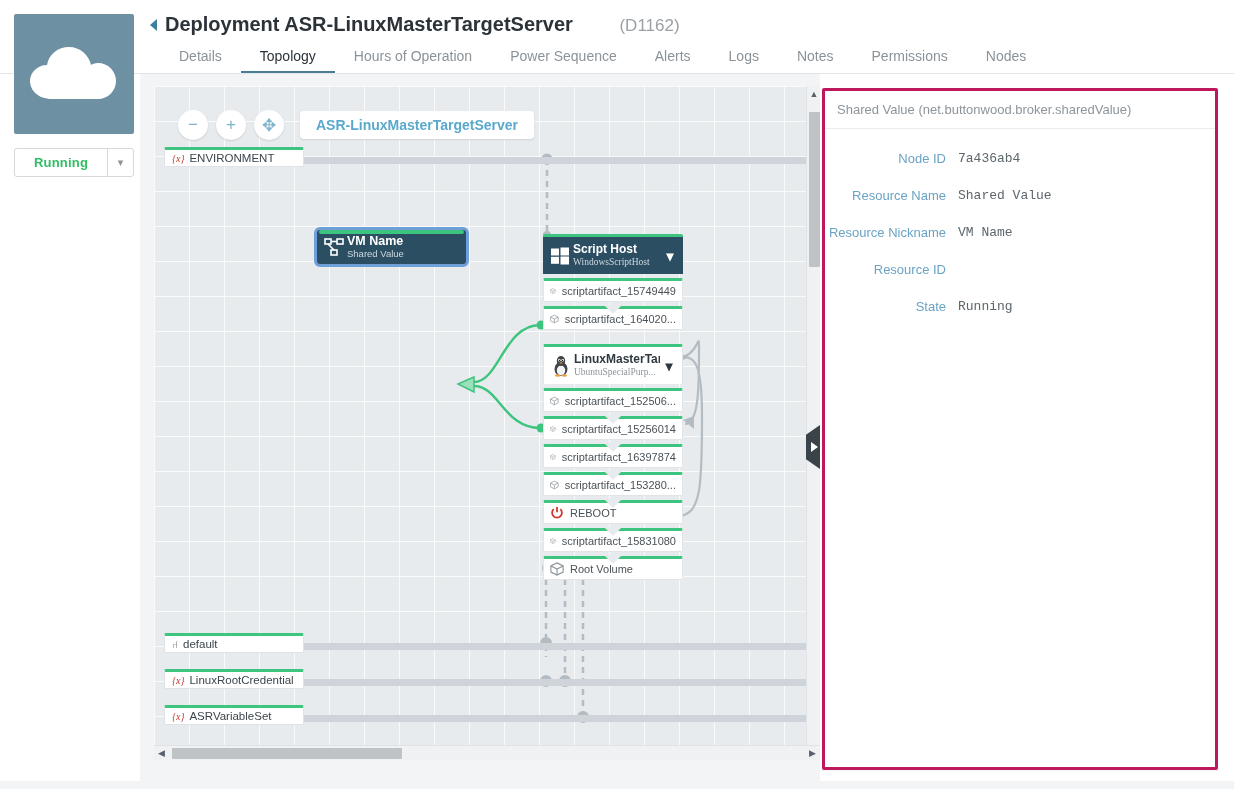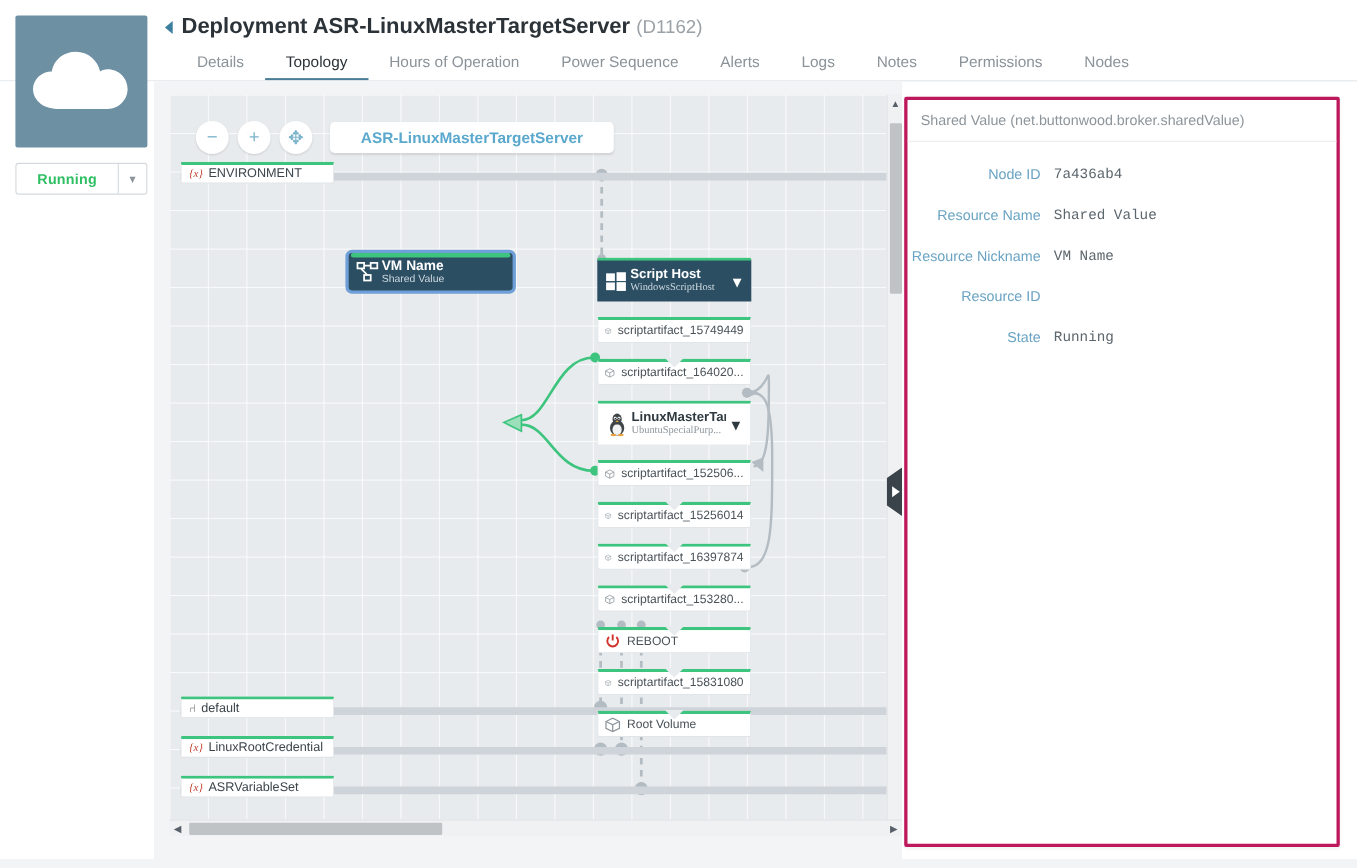--- a/index.html
+++ b/index.html
@@ -34,21 +34,21 @@
   }
   .status-caret {
     width:26px; border-left:1px solid #d5d9dd; display:flex;
     align-items:center; justify-content:center; color:#8d9499; font-size:11px;
   }
 
   .page-title {
     position:absolute; left:165px; top:13px;
     font-size:20px; font-weight:bold; color:#2b3238; white-space:nowrap;
   }
-  .page-title .muted { color:#9aa1a7; font-weight:normal; font-size:17px; }
+  .page-title .muted { color:#9aa1a7; font-weight:normal; font-size:17px;margin-left:41px; }
   .back-caret {
     position:absolute; left:150px; top:19px;
     width:0;height:0;border-top:6px solid transparent;border-bottom:6px solid transparent;
     border-right:7px solid #3b7e9e;
   }
 
   .tabs { position:absolute; left:160px; top:42px; display:flex; }
   .tab {
     padding:0 19px; height:31px; line-height:29px;
     font-size:14px; color:#8b9399; white-space:nowrap; cursor:pointer;
@@ -82,21 +82,21 @@
 
   
   .toolbar { position:absolute; left:24px; top:24px; display:flex; align-items:center; gap:8px; z-index:6;}
   .circ-btn {
     width:30px;height:30px;border-radius:50%;background:#fff;
     display:flex;align-items:center;justify-content:center;
     color:#7fb4cd;font-size:17px;box-shadow:0 1px 2px rgba(0,0,0,.12);cursor:pointer;
   }
   .name-chip {
     margin-left:8px;height:28px;background:#fff;border-radius:4px;
-    display:flex;align-items:center;padding:0 28px;
+    display:flex;align-items:center;padding:0 16px;
     color:#5aa9cd;font-size:14px;font-weight:bold;box-shadow:0 1px 2px rgba(0,0,0,.1);
     white-space:nowrap; cursor:pointer;
   }
 
   
   .stack { position:absolute; left:389px; top:148px; width:140px; z-index:5;}
   .node-head {
     position:relative; height:40px; border-top:3px solid #3dc47e;
     display:flex; align-items:center; padding:0 4px; border-radius:2px 2px 0 0;
   }
@@ -105,21 +105,21 @@
   .node-ico { width:26px; display:flex; align-items:center; justify-content:center;}
   .node-txt { flex:1; overflow:hidden; line-height:1.15; }
   .node-title { font-size:12px; font-weight:bold; white-space:nowrap; }
   .node-sub { font-size:9.5px; white-space:nowrap;font-family:Liberation Serif, serif; }
   .node-head.dark .node-title{color:#ffffff;} .node-head.dark .node-sub{color:#cdd8df;}
   .node-head.light .node-title{color:#2f3940;} .node-head.light .node-sub{color:#8d969c;}
   .chev { width:18px; text-align:center; font-size:14px; font-weight:bold; cursor:pointer;}
   .node-head.dark .chev{color:#ffffff;} .node-head.light .chev{color:#2f3940;}
 
   .art {
-    position:relative; height:24px; margin-top:14px; background:#fff;
+    position:relative; height:24px; margin-top:4px; background:#fff;
     border:1px solid #e1e5e8; border-top:3px solid #3dc47e; border-radius:2px;
     display:flex; align-items:center; gap:6px; padding:0 6px;
     font-size:11px; color:#4a5258; white-space:nowrap; cursor:pointer;
   }
   .art .notch {
     position:absolute; left:50%; top:-4px; transform:translateX(-50%);
     width:18px; height:9px; background:#e8ebed;
     clip-path:polygon(0 0,100% 0,50% 100%);
   }
 

